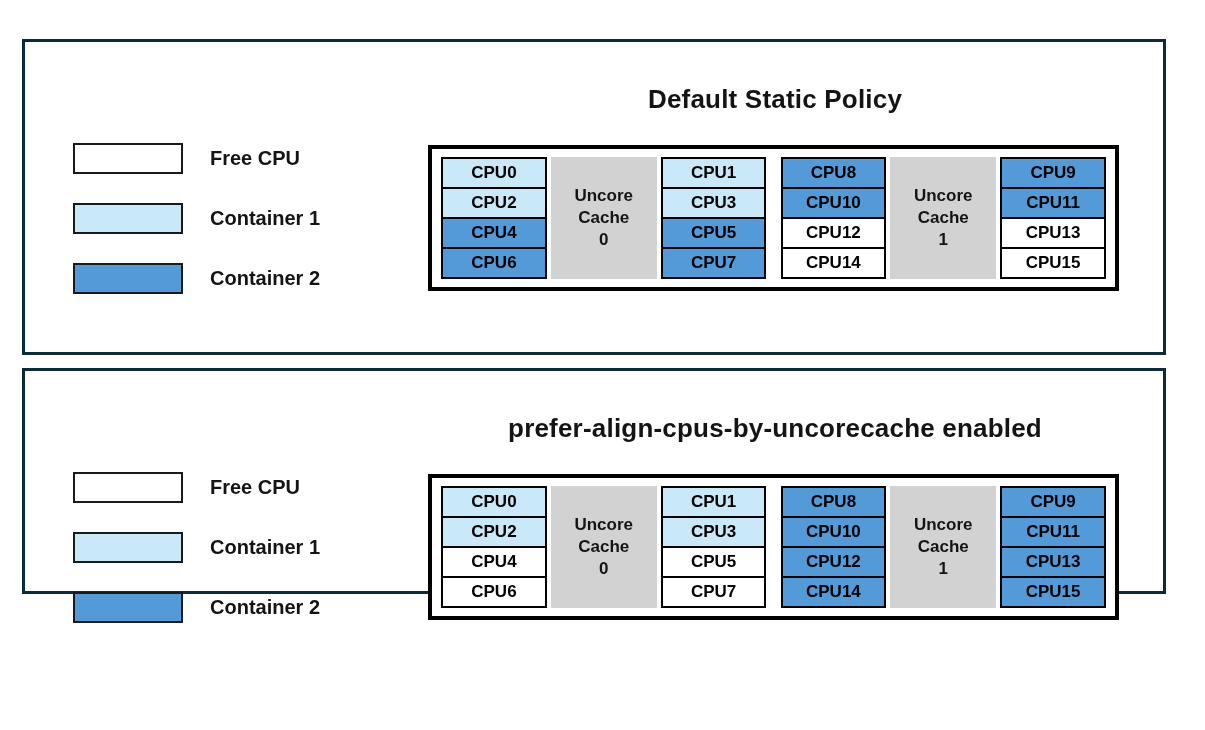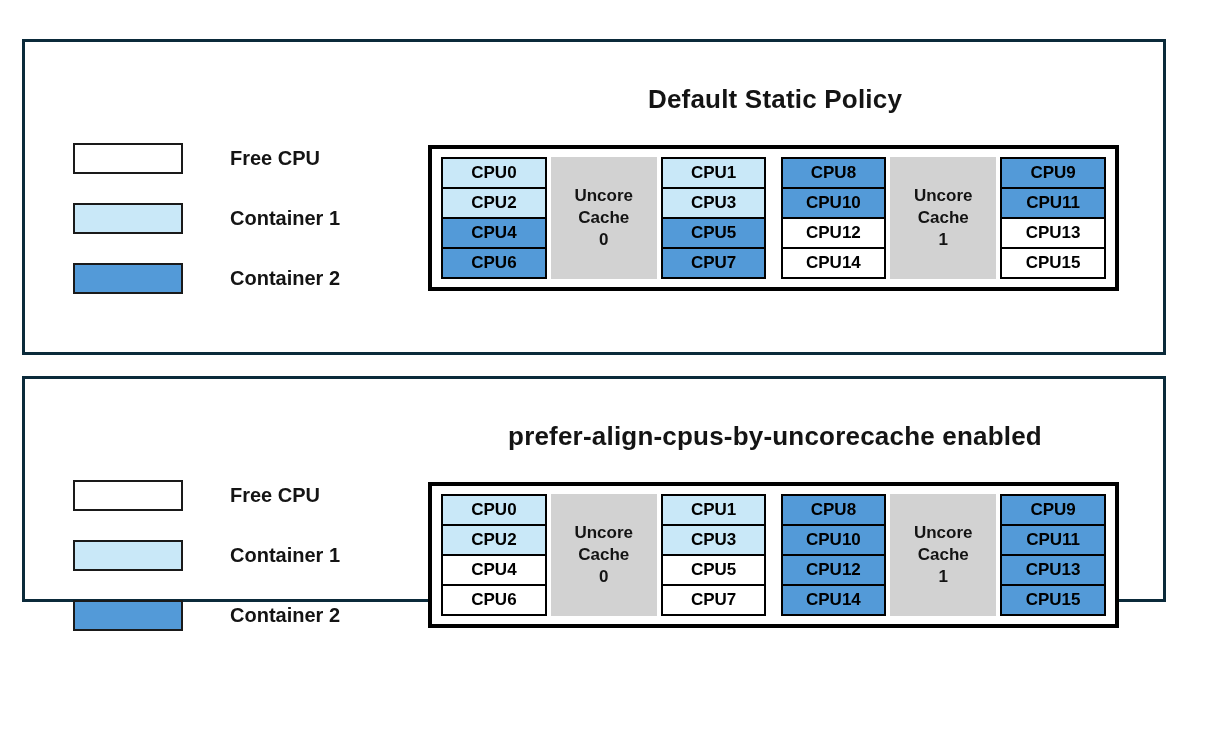--- a/index.html
+++ b/index.html
@@ -13,21 +13,21 @@
   }
   .panel {
     position: absolute;
     left: 22px;
     width: 1144px;
     background: #ffffff;
     border: 3px solid #0b2a3a;
     box-sizing: border-box;
   }
   #panel-0 { top: 39px;  height: 316px; }
-  #panel-1 { top: 376px; height: 226px; }
+  #panel-1 { top: 368px; height: 226px; }
 
   .panel-title {
     position: absolute;
     left: 380px;
     width: 740px;
     top: 42px;
     text-align: center;
     font-size: 26px;
     font-weight: bold;
     color: #141414;
@@ -48,21 +48,20 @@
     height: 31px;
     border: 2px solid #1a1a1a;
     box-sizing: border-box;
     flex: 0 0 auto;
   }
   .legend-label {
     font-size: 20px;
     font-weight: bold;
     color: #141414;
     white-space: nowrap;
-    margin-left: 20px;
   }
   .diagram {
     position: absolute;
     left: 403px;
     top: 103px;
     width: 691px;
     height: 146px;
     border: 4px solid #000000;
     box-sizing: border-box;
     background: #ffffff;

